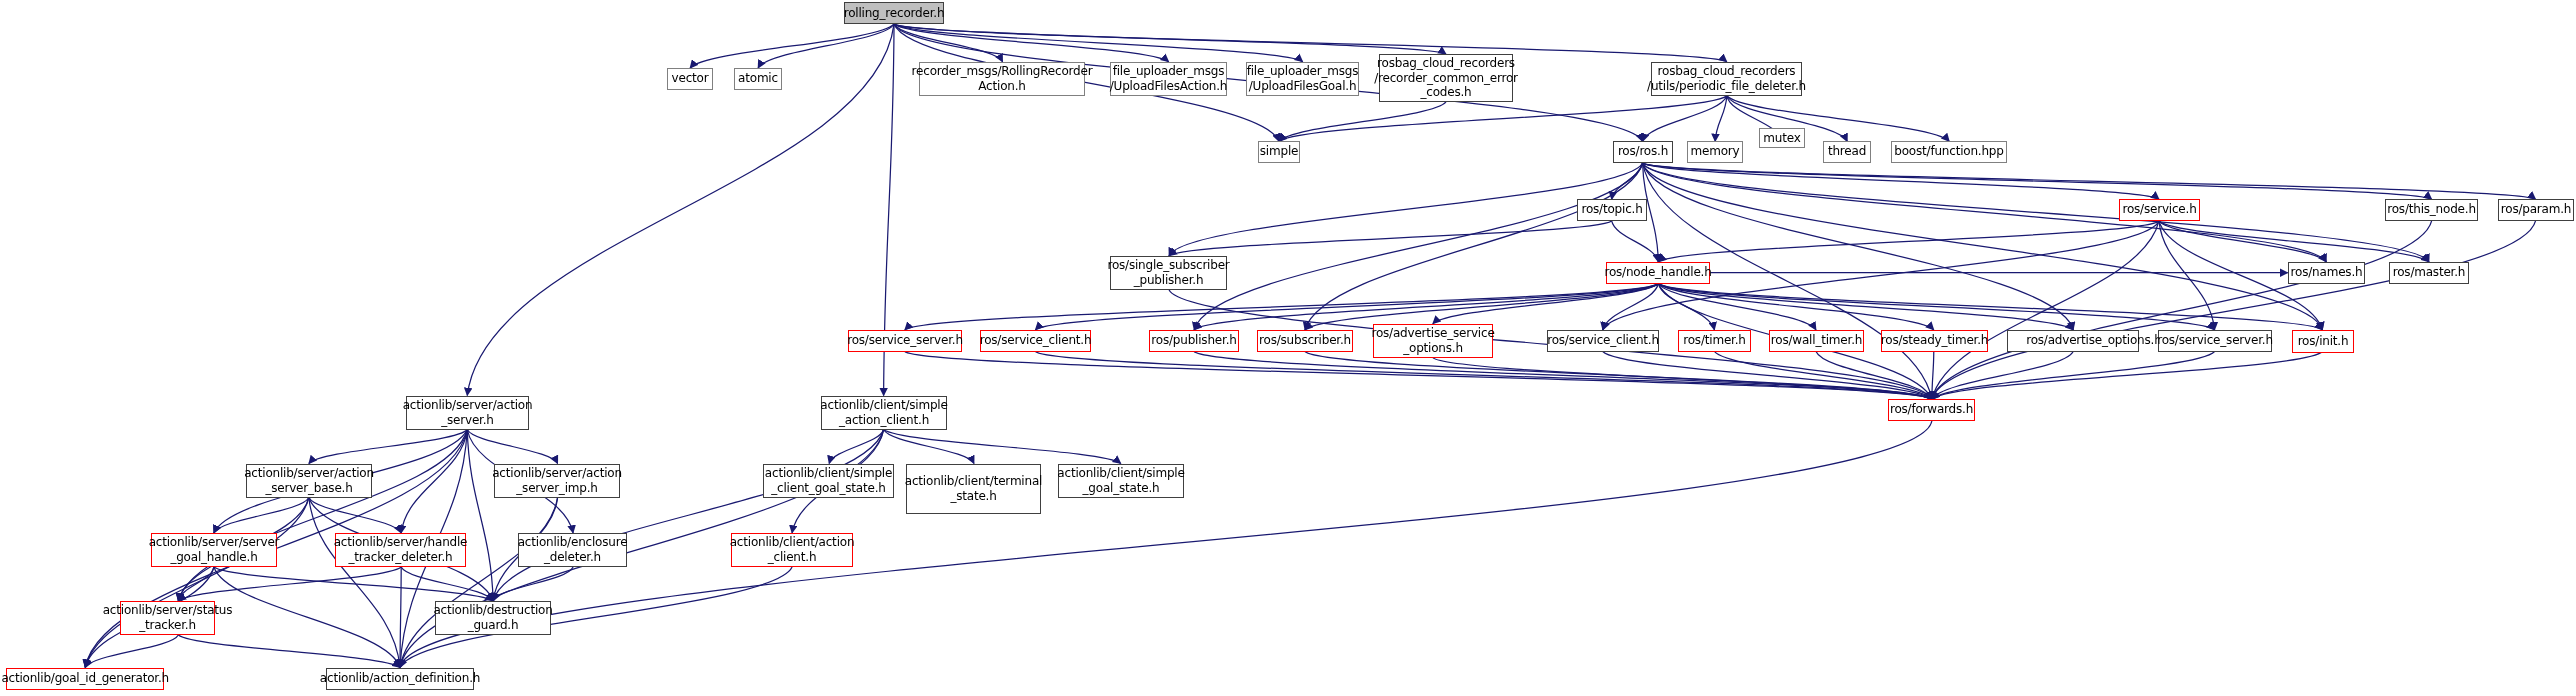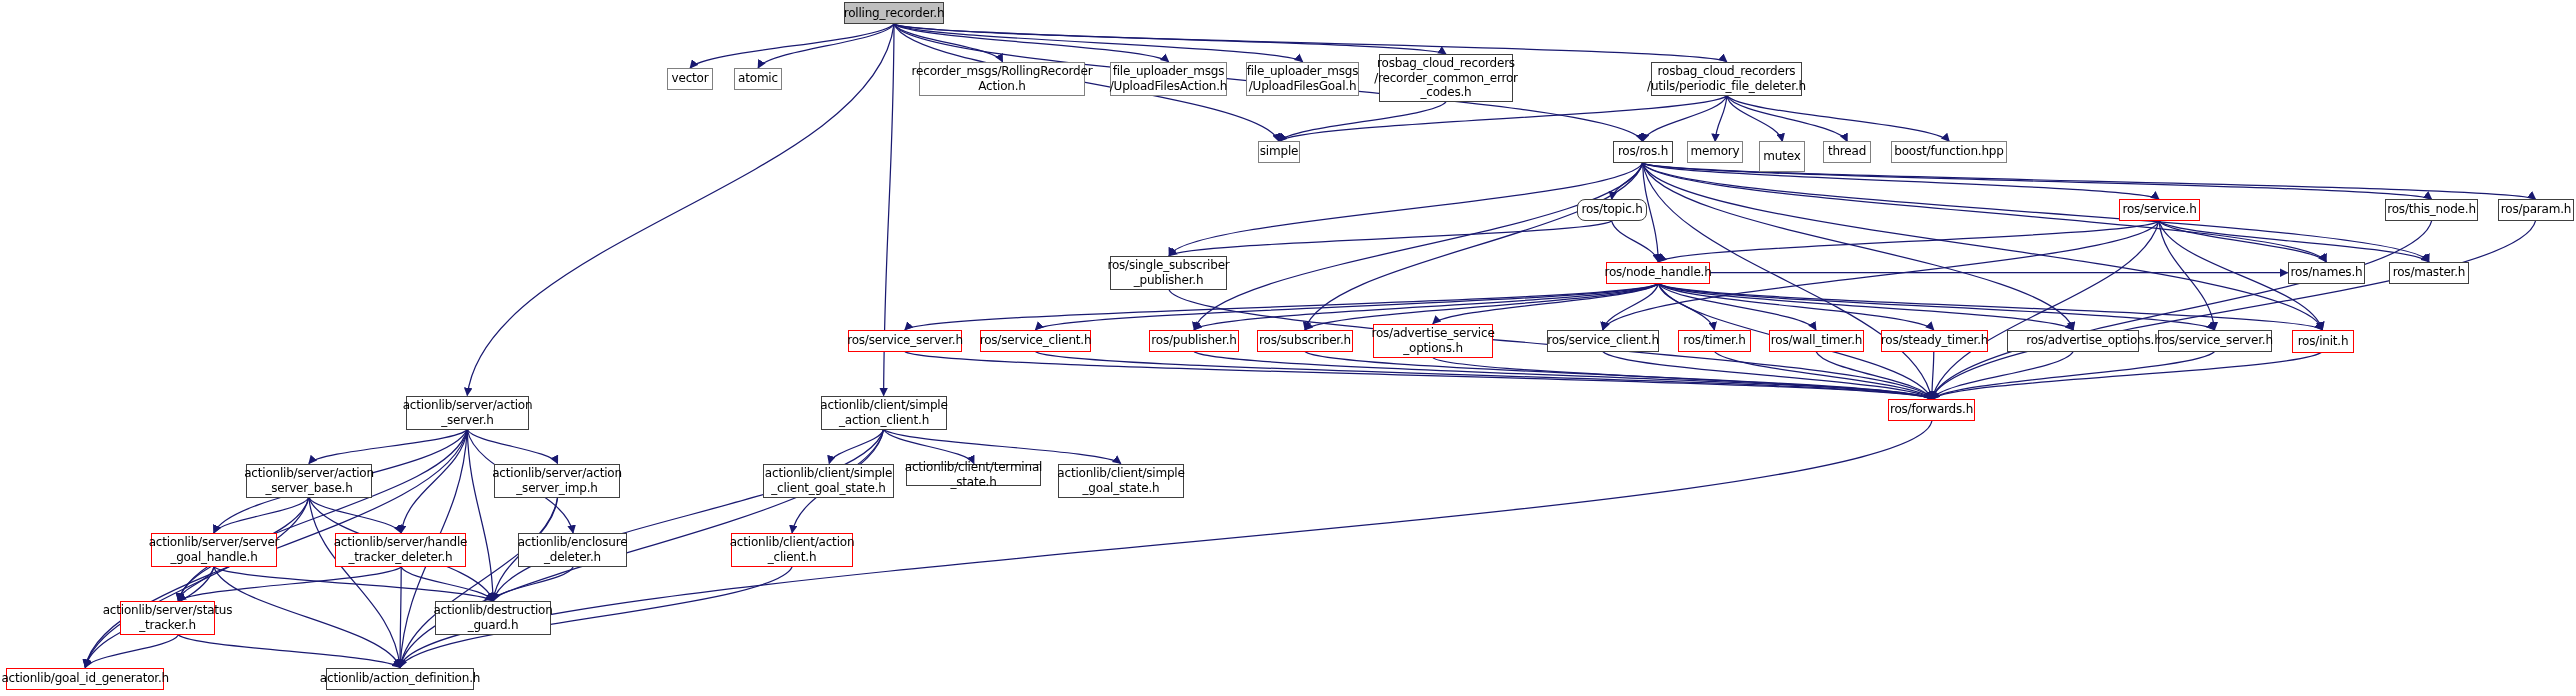--- a/index.html
+++ b/index.html
@@ -160,24 +160,24 @@
       <div class="node " style="left: 1246px; top: 62px; width: 113px; height: 34px;">file_uploader_msgs
 /UploadFilesGoal.h</div>
       <div class="node solid" style="left: 1379px; top: 54px; width: 134px; height: 48px;">rosbag_cloud_recorders
 /recorder_common_error
 _codes.h</div>
       <div class="node solid" style="left: 1651px; top: 62px; width: 151px; height: 34px;">rosbag_cloud_recorders
 /utils/periodic_file_deleter.h</div>
       <div class="node " style="left: 1258px; top: 141px; width: 42px; height: 21.6px;">simple</div>
       <div class="node solid" style="left: 1613px; top: 141px; width: 60px; height: 21.6px;">ros/ros.h</div>
       <div class="node " style="left: 1687px; top: 141px; width: 56px; height: 21.6px;">memory</div>
-      <div class="node " style="left: 1759px; top: 141px; width: 46px; height: 31px;">mutex</div>
+      <div class="node " style="left: 1759px; top: 128px; width: 46px; height: 20px;">mutex</div>
       <div class="node " style="left: 1823px; top: 141px; width: 48px; height: 21.6px;">thread</div>
       <div class="node " style="left: 1891px; top: 141px; width: 116px; height: 21.6px;">boost/function.hpp</div>
-      <div class="node solid" style="left: 1577px; top: 199px; width: 70px; height: 21.6px; border-radius: 8px;">ros/topic.h</div>
+      <div class="node solid" style="left: 1577px; top: 199px; width: 70px; height: 21.6px;">ros/topic.h</div>
       <div class="node red" style="left: 2119px; top: 199px; width: 81px; height: 21.6px;">ros/service.h</div>
       <div class="node solid" style="left: 2385px; top: 199px; width: 93px; height: 21.6px;">ros/this_node.h</div>
       <div class="node solid" style="left: 2498px; top: 199px; width: 76px; height: 21.6px;">ros/param.h</div>
       <div class="node solid" style="left: 1110px; top: 256px; width: 117px; height: 34px;">ros/single_subscriber
 _publisher.h</div>
       <div class="node red" style="left: 1606px; top: 262px; width: 104px; height: 21.6px;">ros/node_handle.h</div>
       <div class="node solid" style="left: 2288px; top: 262px; width: 77px; height: 21.6px;">ros/names.h</div>
       <div class="node solid" style="left: 2389px; top: 262px; width: 80px; height: 21.6px;">ros/master.h</div>
       <div class="node red" style="left: 848px; top: 330px; width: 114px; height: 21.6px;">ros/service_server.h</div>
       <div class="node red" style="left: 980px; top: 330px; width: 111px; height: 21.6px;">ros/service_client.h</div>
@@ -196,21 +196,21 @@
 _server.h</div>
       <div class="node solid" style="left: 821px; top: 396px; width: 126px; height: 34px;">actionlib/client/simple
 _action_client.h</div>
       <div class="node red" style="left: 1888px; top: 399px; width: 87px; height: 21.6px;">ros/forwards.h</div>
       <div class="node solid" style="left: 246px; top: 464px; width: 126px; height: 34px;">actionlib/server/action
 _server_base.h</div>
       <div class="node solid" style="left: 494px; top: 464px; width: 126px; height: 34px;">actionlib/server/action
 _server_imp.h</div>
       <div class="node solid" style="left: 763px; top: 464px; width: 131px; height: 34px;">actionlib/client/simple
 _client_goal_state.h</div>
-      <div class="node solid" style="left: 906px; top: 464px; width: 135px; height: 22px;">actionlib/client/terminal
+      <div class="node solid" style="left: 906px; top: 464px; width: 135px; height: 50px;">actionlib/client/terminal
 _state.h</div>
       <div class="node solid" style="left: 1058px; top: 464px; width: 126px; height: 34px;">actionlib/client/simple
 _goal_state.h</div>
       <div class="node red" style="left: 151px; top: 533px; width: 126px; height: 34px;">actionlib/server/server
 _goal_handle.h</div>
       <div class="node red" style="left: 335px; top: 533px; width: 131px; height: 34px;">actionlib/server/handle
 _tracker_deleter.h</div>
       <div class="node solid" style="left: 518px; top: 533px; width: 109px; height: 34px;">actionlib/enclosure
 _deleter.h</div>
       <div class="node red" style="left: 731px; top: 533px; width: 122px; height: 34px;">actionlib/client/action

